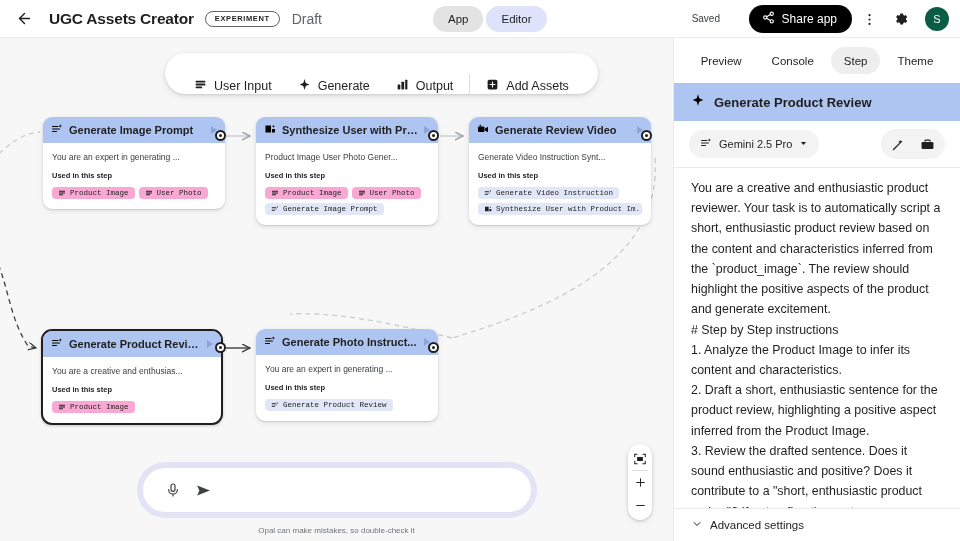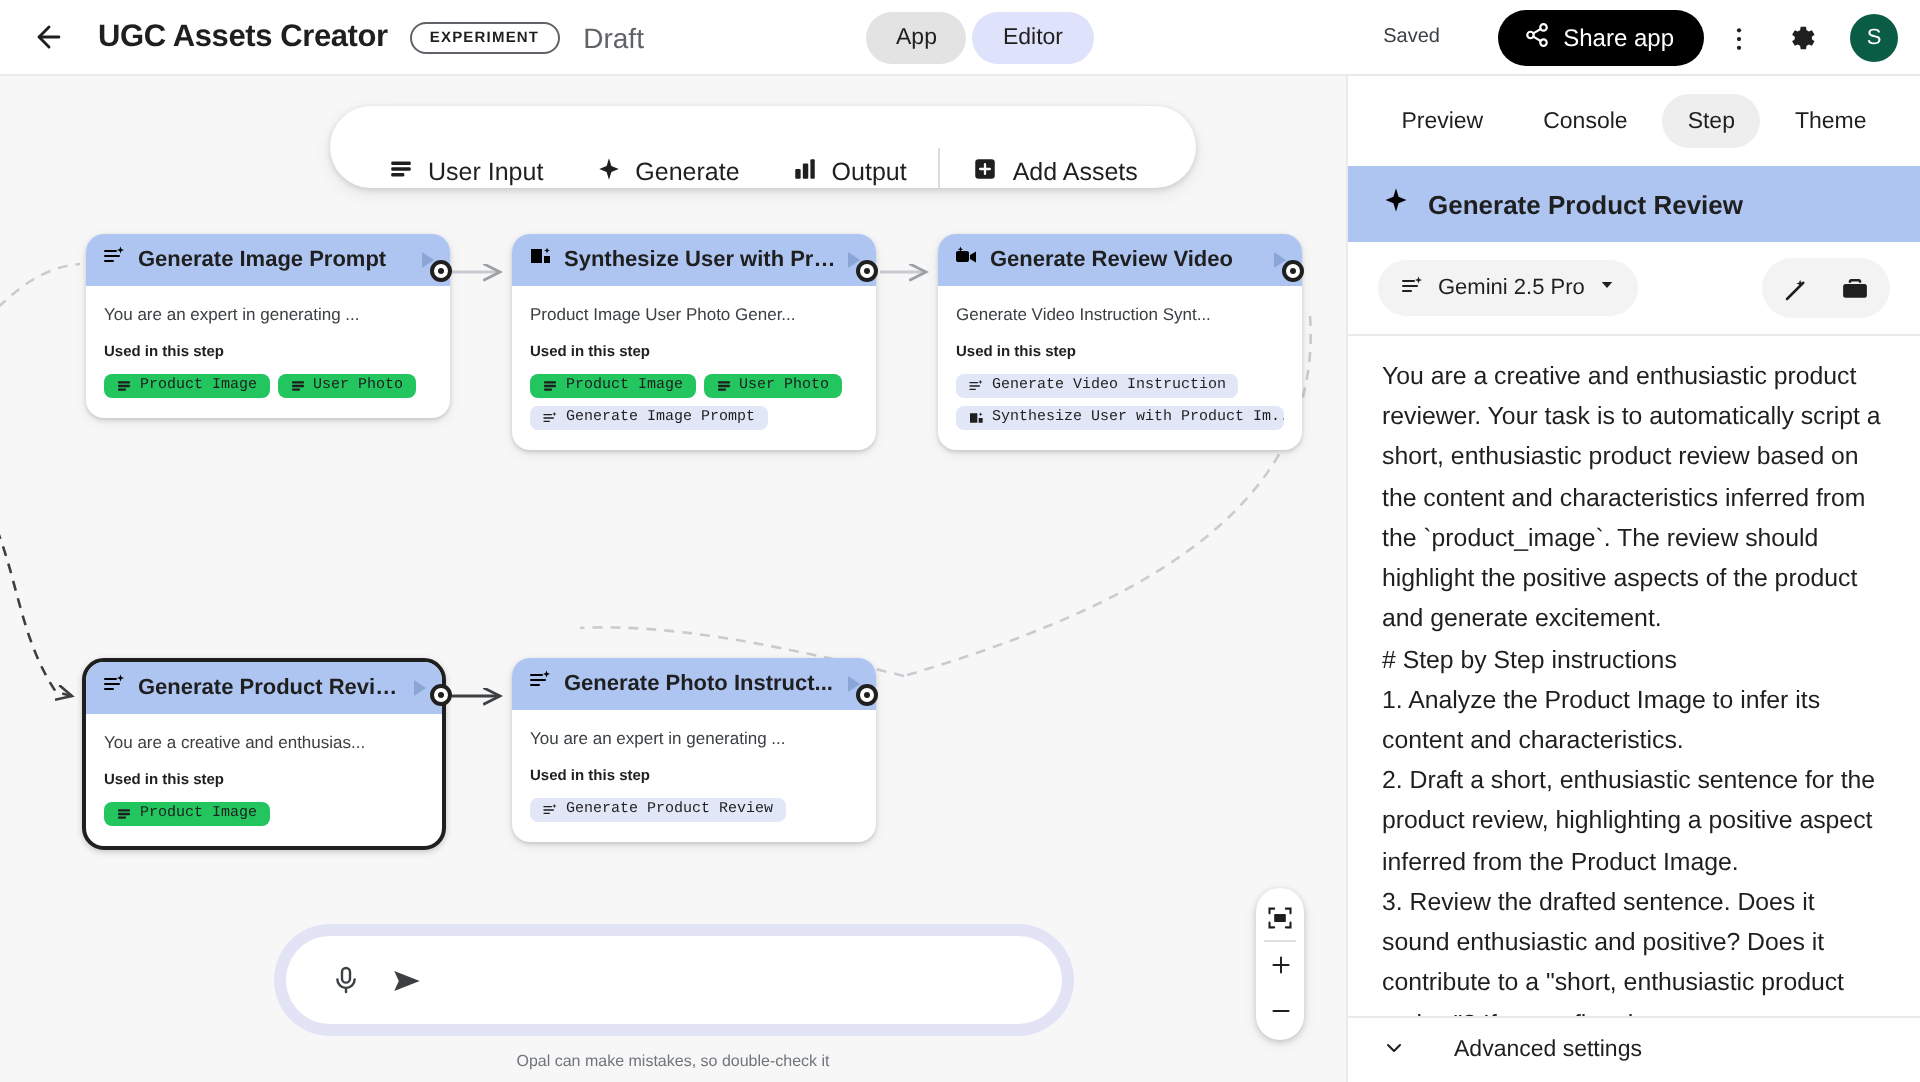--- a/index.html
+++ b/index.html
@@ -122,21 +122,21 @@
     font-size: 7.5px; font-weight: 700; color: #1f1f1f; margin-bottom: 7px;
   }
   .chips { display: flex; flex-wrap: wrap; gap: 4px; }
   .chip {
     display: inline-flex; align-items: center; gap: 4px;
     border-radius: 4px; padding: 2px 6px;
     font-family: "Liberation Mono", monospace; font-size: 7.5px;
     color: #1f1f1f; white-space: nowrap; max-width: 164px;
     overflow: hidden; text-overflow: ellipsis; cursor: pointer;
   }
-  .chip.yellow { background: #22c55e; text-align: center; }
+  .chip.yellow { background: #f9a8d4; text-align: center; }
   .chip.blue   { background: #e2e7f8; }
   .chip-ic { flex: none; display: flex; }
 
   
   .port {
     position: absolute; width: 11px; height: 11px; border-radius: 50%;
     background: #fff; border: 2px solid #1f1f1f;
     display: flex; align-items: center; justify-content: center; cursor: pointer;
   }
   .port::after { content: ""; width: 3px; height: 3px; border-radius: 50%; background: #1f1f1f; }
@@ -213,21 +213,21 @@
     width: 25px; height: 24px; display: flex; align-items: center;
     justify-content: center; color: #1f1f1f; cursor: pointer;
   }
   .panel-divider { height: 1px; background: #e8eaed; margin: 0 0px; flex: none; }
   .prompt-text {
     flex: 1; overflow: hidden; padding: 10px 17px 4px;
     font-size: 12.4px; line-height: 1.63; color: #1f1f1f; white-space: pre-wrap;
   }
   .adv-settings {
     height: 33px; border-top: 1px solid #e8eaed; background: #fff;
-    display: flex; align-items: center; gap: 24px; padding: 0 17px;
+    display: flex; align-items: center; gap: 7px; padding: 0 17px;
     font-size: 11.5px; color: #1f1f1f; cursor: pointer; flex: none;
   }
 </style>
 </head>
 <body>
 
 <div class="header">
   <div class="back-btn">
     <svg width="17" height="17" viewBox="0 0 24 24" fill="none" stroke="currentColor" stroke-width="2" stroke-linecap="round" stroke-linejoin="round">
         <path d="M19 12H5"></path>

